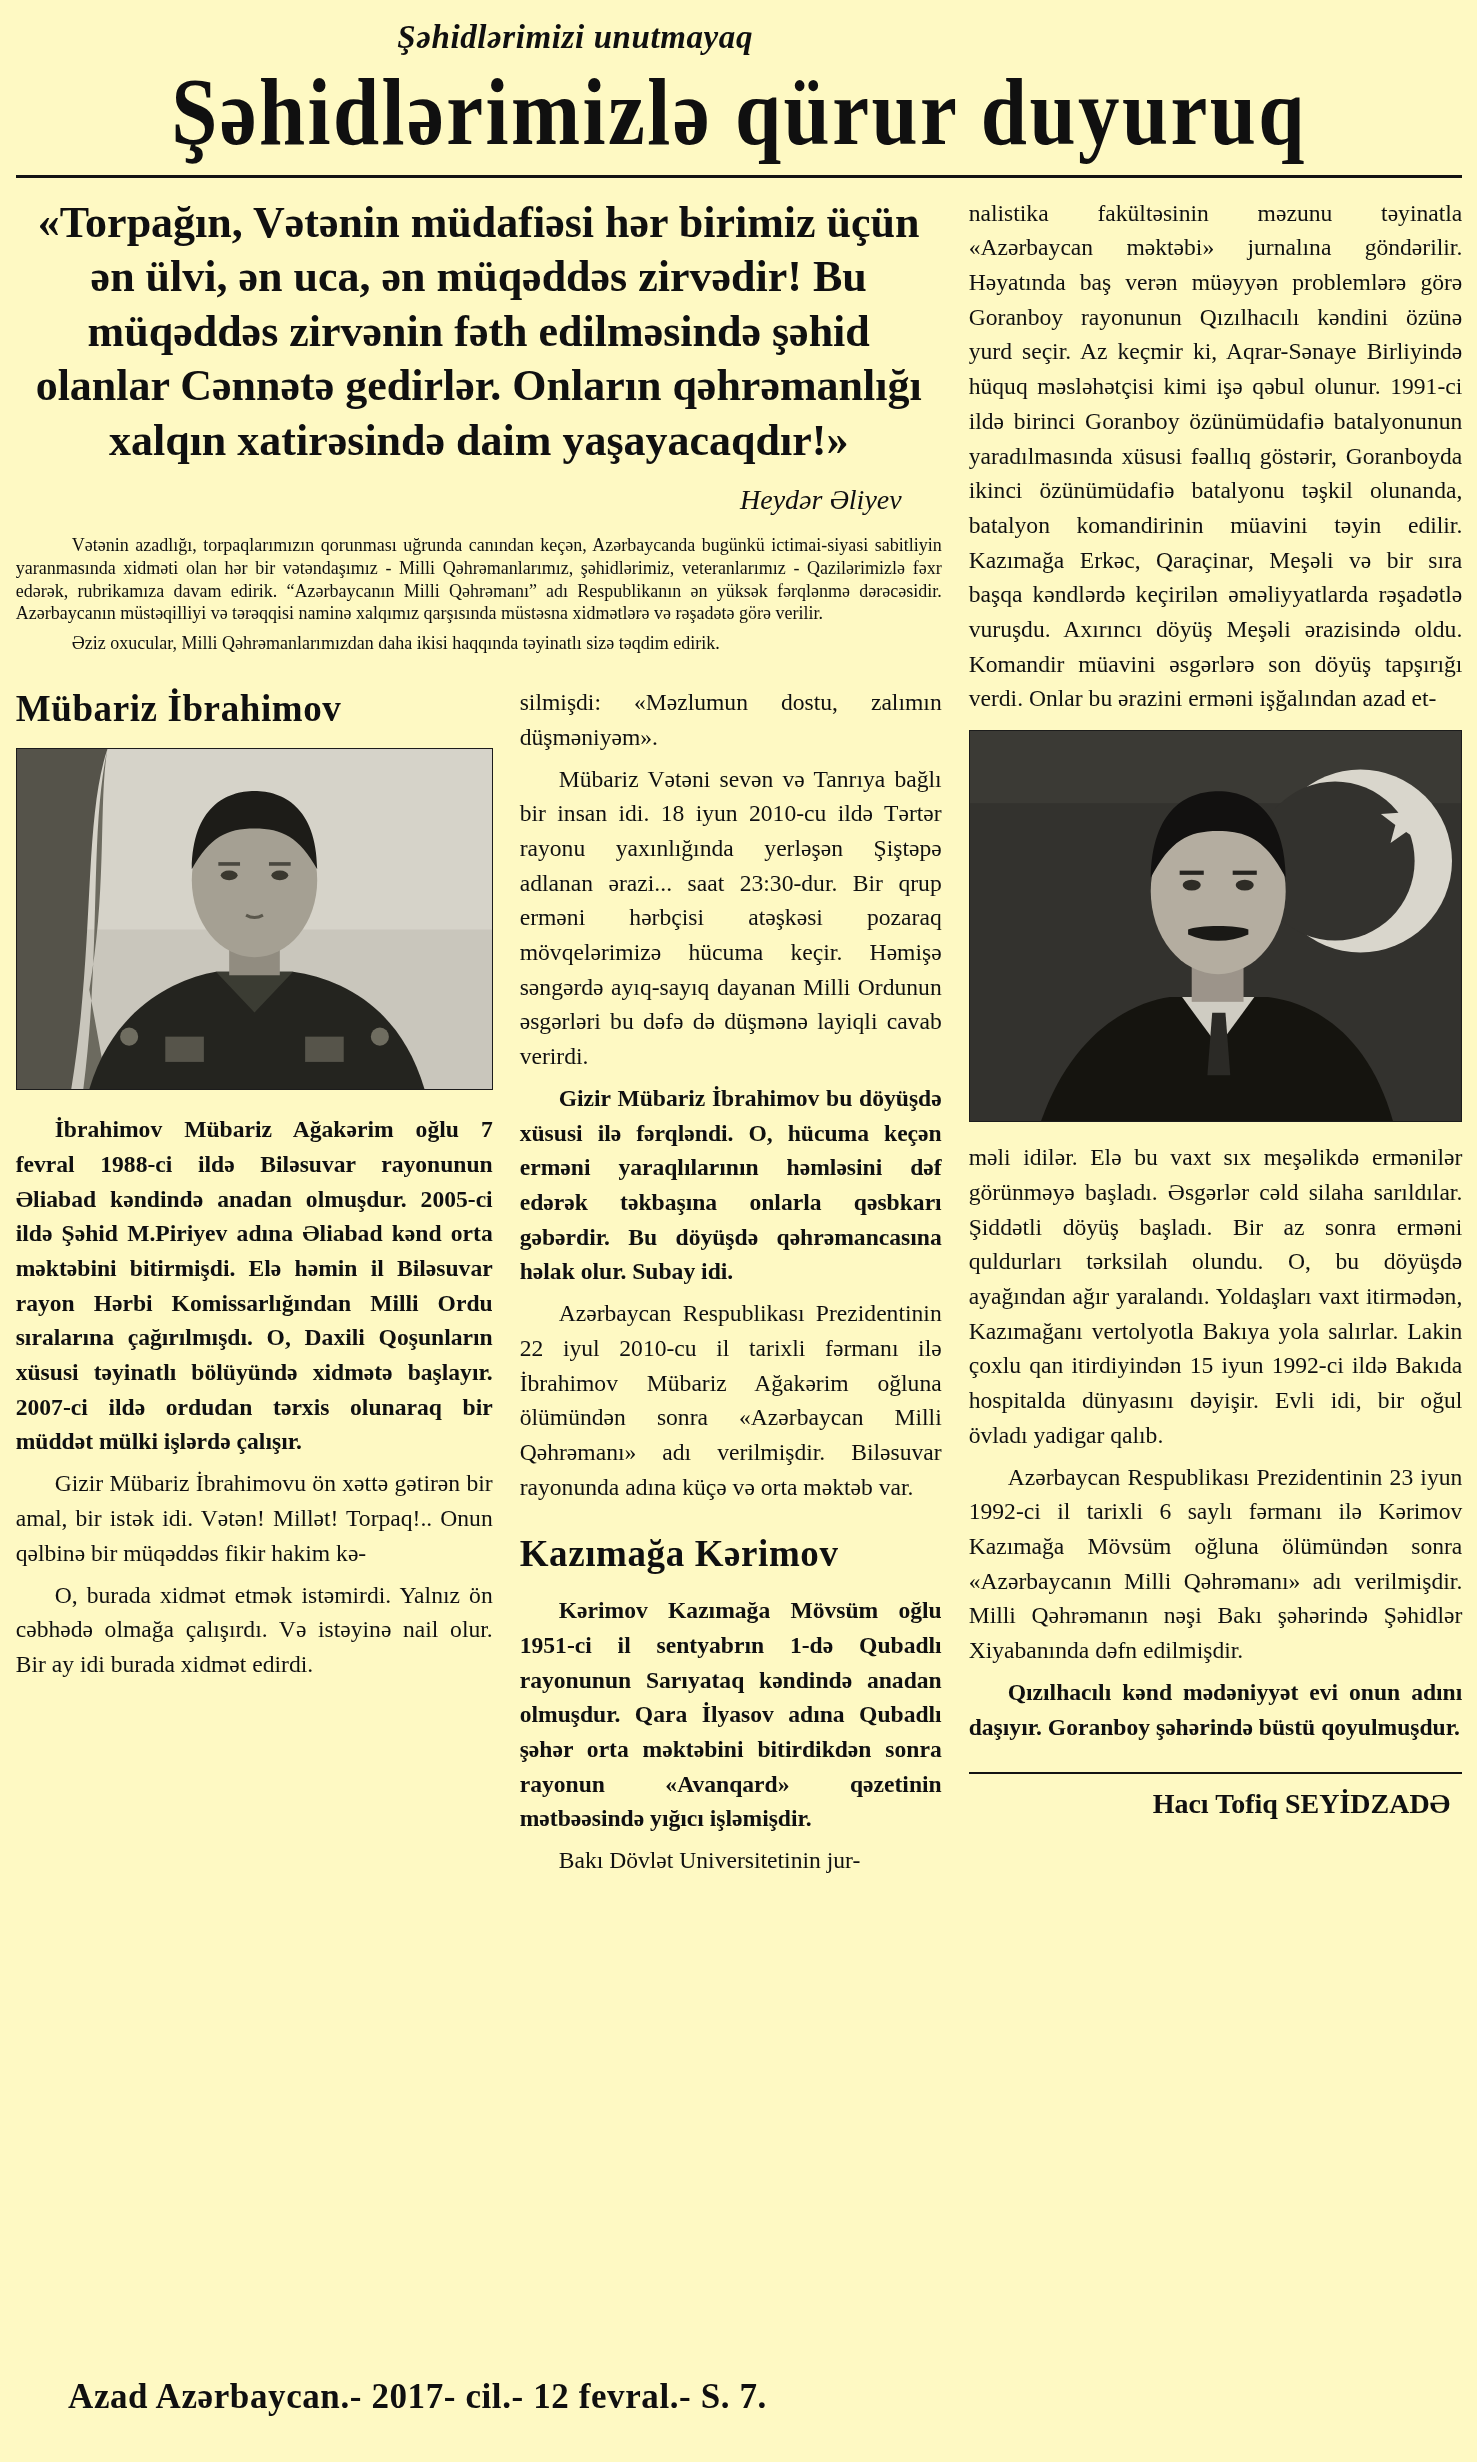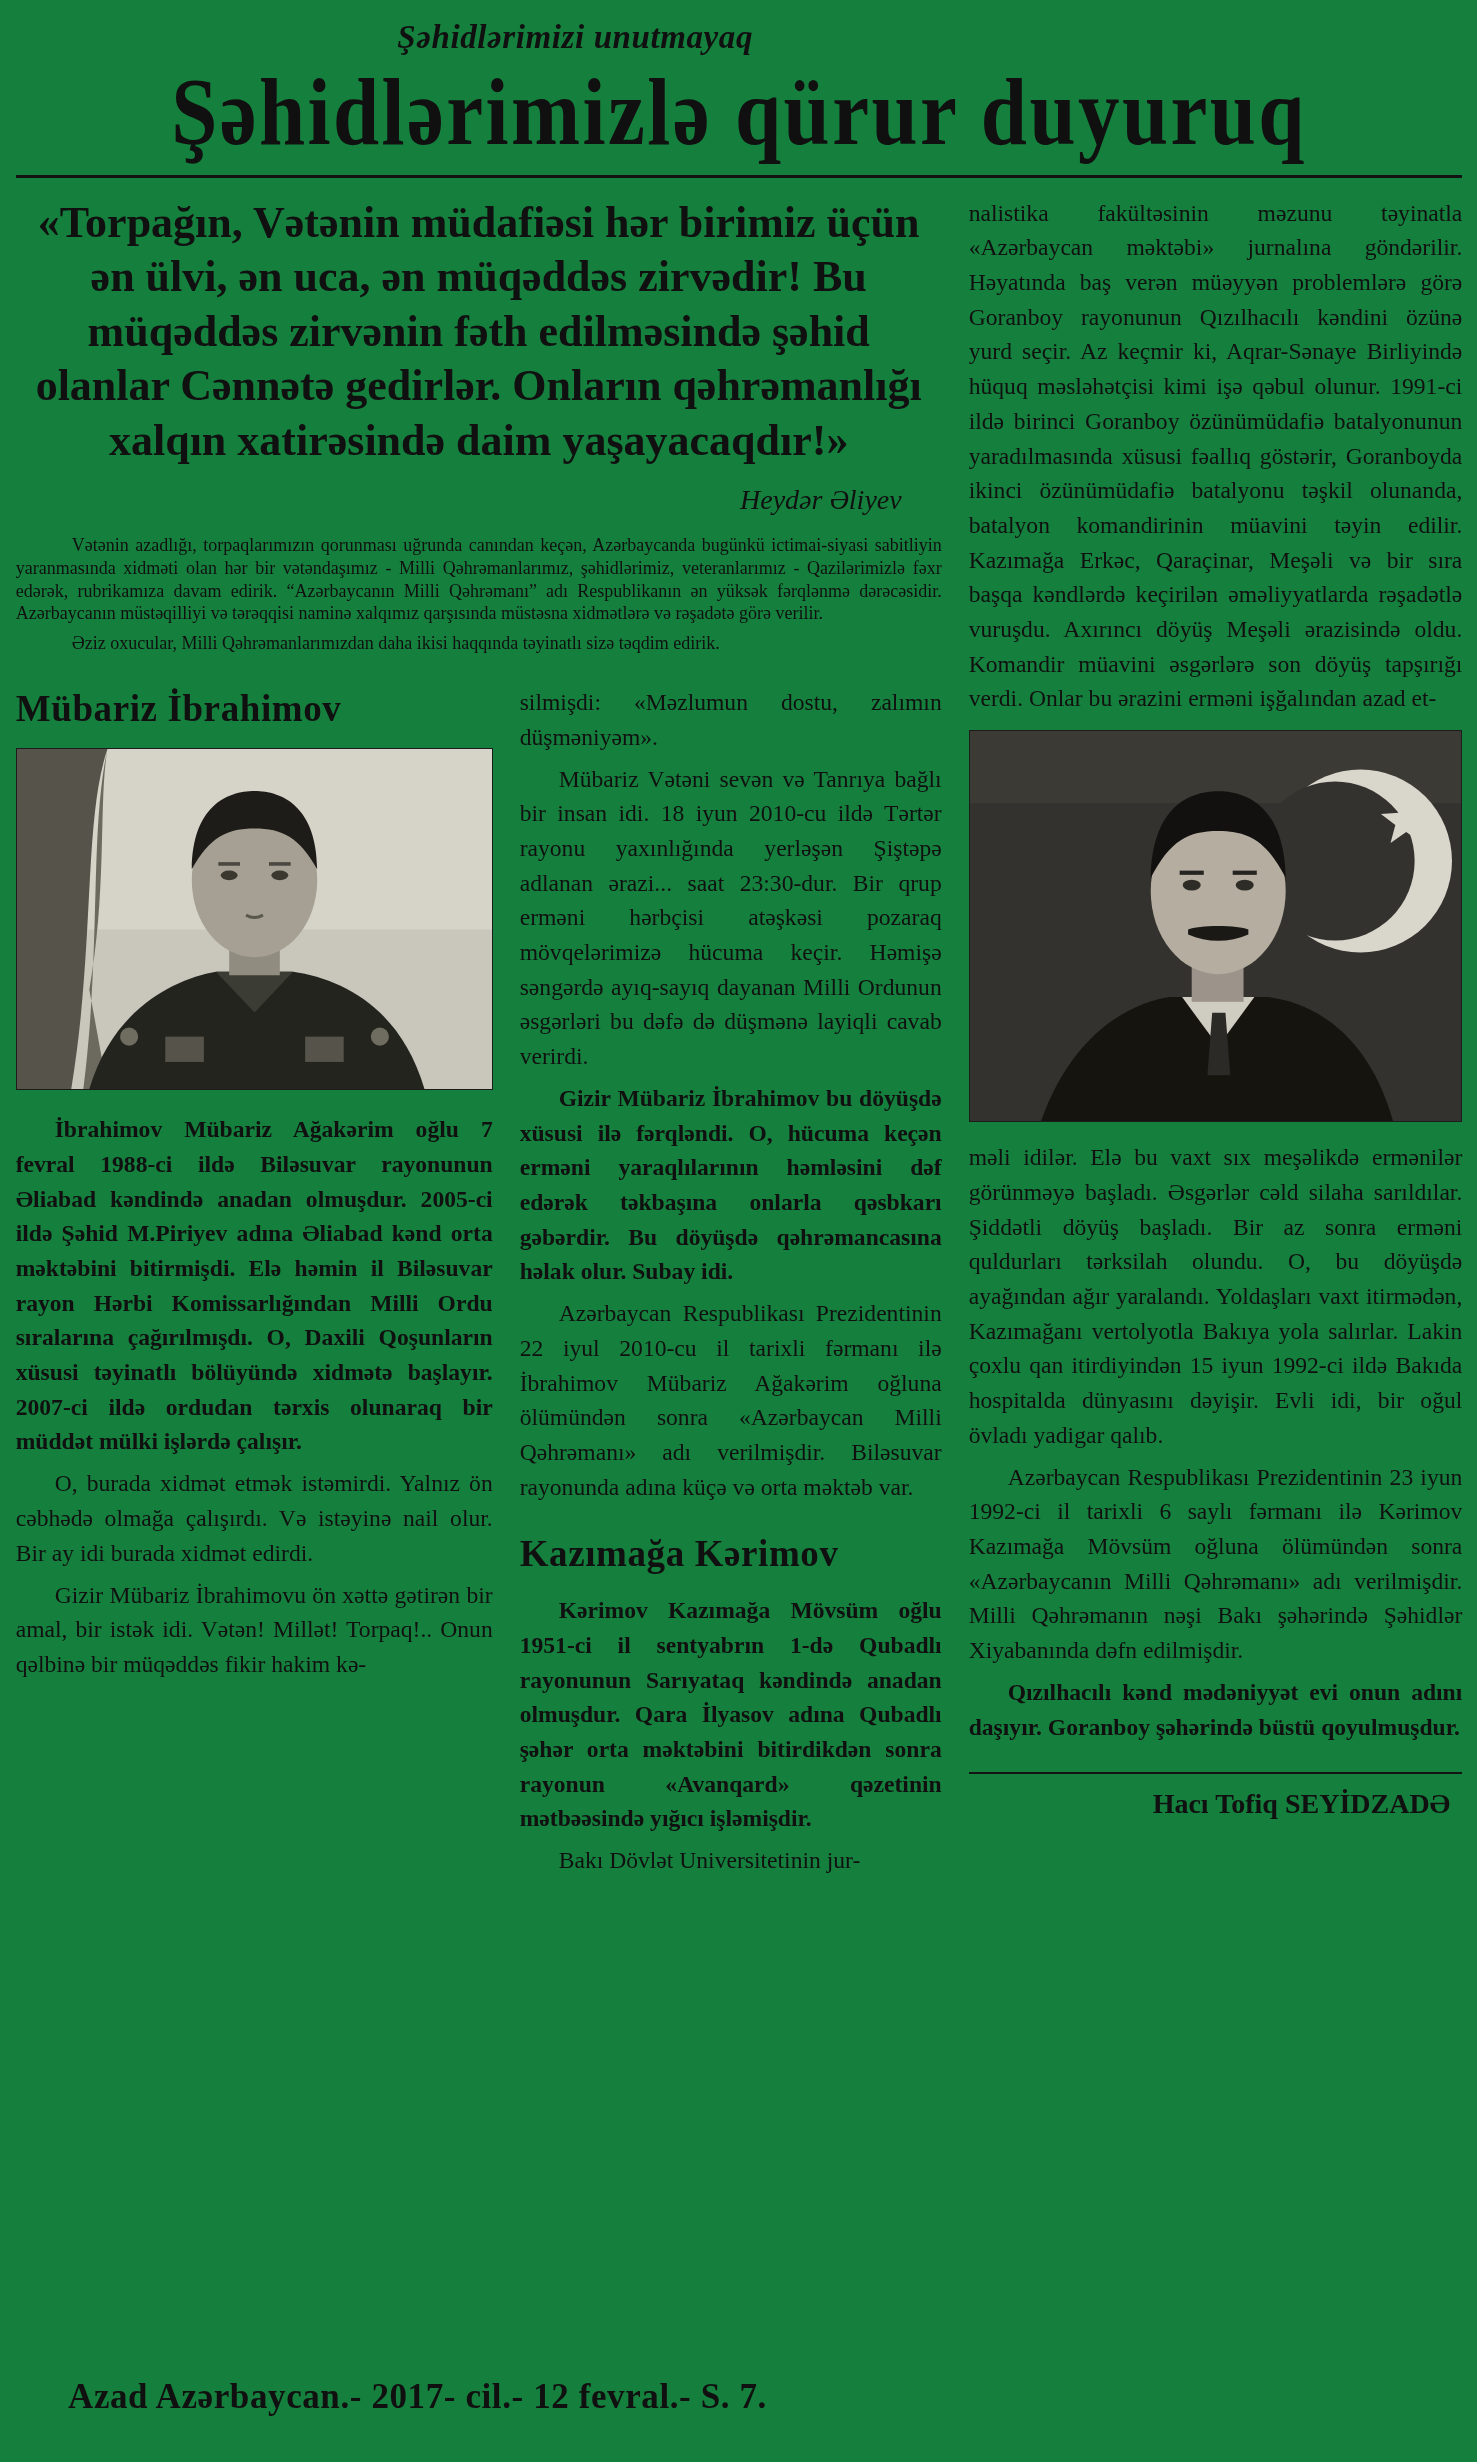--- a/index.html
+++ b/index.html
@@ -1,20 +1,20 @@
 <!DOCTYPE html>
 <html style="font-size:9.7px"><head>
 <meta charset="utf-8">
 <style>
   * { margin:0; padding:0; box-sizing:border-box; }
   html, body { background:#6f6f6f; }
   .page {
     width:1478px; height:2462px;
     margin:0 auto;
-    background:#15803d;
+    background:#fef9c3;
     color:#101010;
     font-family:"Liberation Serif", serif;
     position:relative;
     padding:14.5px 15.7px 0;
     overflow:hidden;
   }
   .kicker {
     width:1119px;
     text-align:center;
     font-size:33px;
@@ -153,22 +153,22 @@
               <rect x="418" y="188" width="36" height="6" fill="#4a4840"></rect>
               <path d="M380 276 Q394 284 408 276" stroke="#5a574c" stroke-width="5" fill="none"></path>
               <circle cx="186" cy="478" r="15" fill="#6f6d60"></circle>
               <circle cx="602" cy="478" r="15" fill="#6f6d60"></circle>
               <rect x="478" y="478" width="64" height="42" fill="#56544a"></rect>
               <rect x="246" y="478" width="64" height="42" fill="#56544a"></rect>
             </svg>
           </div>
 
           <p class="body-p bold">İbrahimov Mübariz Ağakərim oğlu 7 fevral 1988-ci ildə Biləsuvar rayonunun Əliabad kəndində anadan olmuşdur. 2005-ci ildə Şəhid M.Piriyev adına Əliabad kənd orta məktəbini bitirmişdi. Elə həmin il Biləsuvar rayon Hərbi Komissarlığından Milli Ordu sıralarına çağırılmışdı. O, Daxili Qoşunların xüsusi təyinatlı bölüyündə xidmətə başlayır. 2007-ci ildə ordudan tərxis olunaraq bir müddət mülki işlərdə çalışır.</p>
+          <p class="body-p">Gizir Mübariz İbrahimovu ön xəttə gətirən bir amal, bir istək idi. Vətən! Millət! Torpaq!.. Onun qəlbinə bir müqəddəs fikir hakim kə-</p>
           <p class="body-p">O, burada xidmət etmək istəmirdi. Yalnız ön cəbhədə olmağa çalışırdı. Və istəyinə nail olur. Bir ay idi burada xidmət edirdi.</p>
-          <p class="body-p">Gizir Mübariz İbrahimovu ön xəttə gətirən bir amal, bir istək idi. Vətən! Millət! Torpaq!.. Onun qəlbinə bir müqəddəs fikir hakim kə-</p>
         </div>
 
         <div class="col2">
           <p class="body-p no-indent">silmişdi: «Məzlumun dostu, zalımın düşməniyəm».</p>
           <p class="body-p">Mübariz Vətəni sevən və Tanrıya bağlı bir insan idi. 18 iyun 2010-cu ildə Tərtər rayonu yaxınlığında yerləşən Şiştəpə adlanan ərazi... saat 23:30-dur. Bir qrup erməni hərbçisi atəşkəsi pozaraq mövqelərimizə hücuma keçir. Həmişə səngərdə ayıq-sayıq dayanan Milli Ordunun əsgərləri bu dəfə də düşmənə layiqli cavab verirdi.</p>
           <p class="body-p bold">Gizir Mübariz İbrahimov bu döyüşdə xüsusi ilə fərqləndi. O, hücuma keçən erməni yaraqlılarının həmləsini dəf edərək təkbaşına onlarla qəsbkarı gəbərdir. Bu döyüşdə qəhrəmancasına həlak olur. Subay idi.</p>
           <p class="body-p">Azərbaycan Respublikası Prezidentinin 22 iyul 2010-cu il tarixli fərmanı ilə İbrahimov Mübariz Ağakərim oğluna ölümündən sonra «Azərbaycan Milli Qəhrəmanı» adı verilmişdir. Biləsuvar rayonunda adına küçə və orta məktəb var.</p>
 
           <h2 class="art-heading heading2">Kazımağa Kərimov</h2>
           <p class="body-p bold">Kərimov Kazımağa Mövsüm oğlu 1951-ci il sentyabrın 1-də Qubadlı rayonunun Sarıyataq kəndində anadan olmuşdur. Qara İlyasov adına Qubadlı şəhər orta məktəbini bitirdikdən sonra rayonun «Avanqard» qəzetinin mətbəəsində yığıcı işləmişdir.</p>

